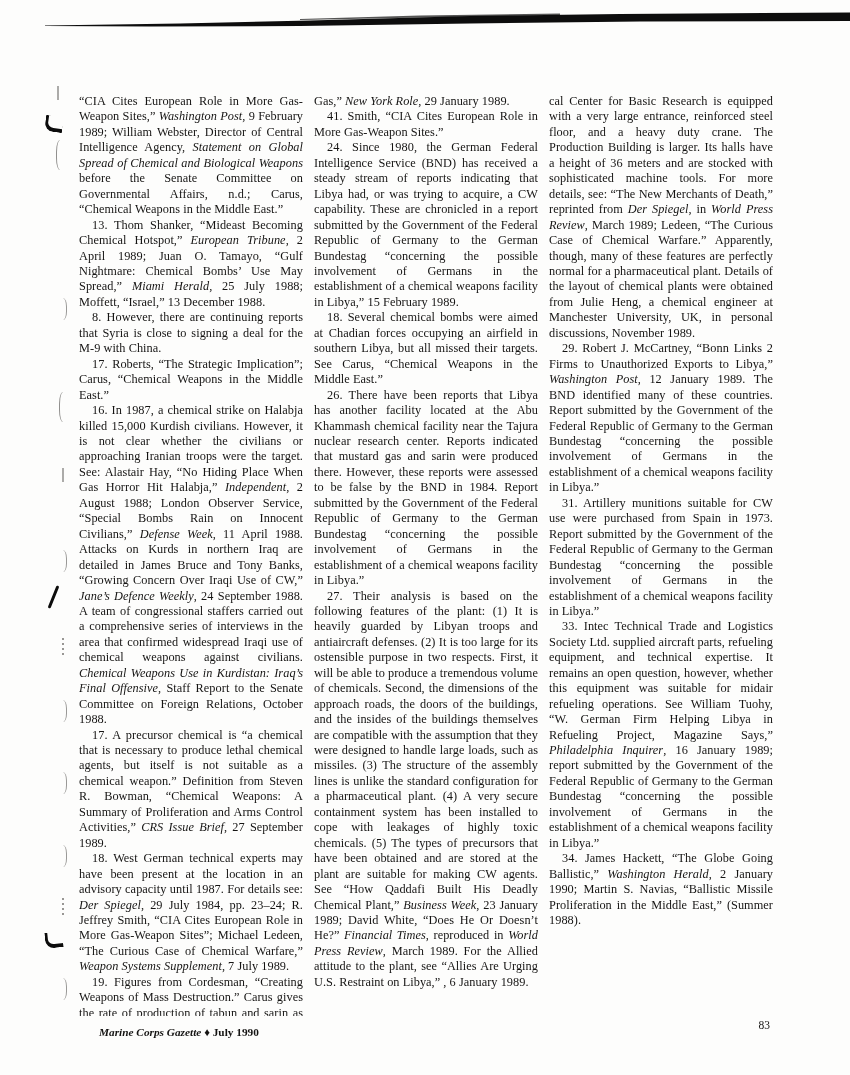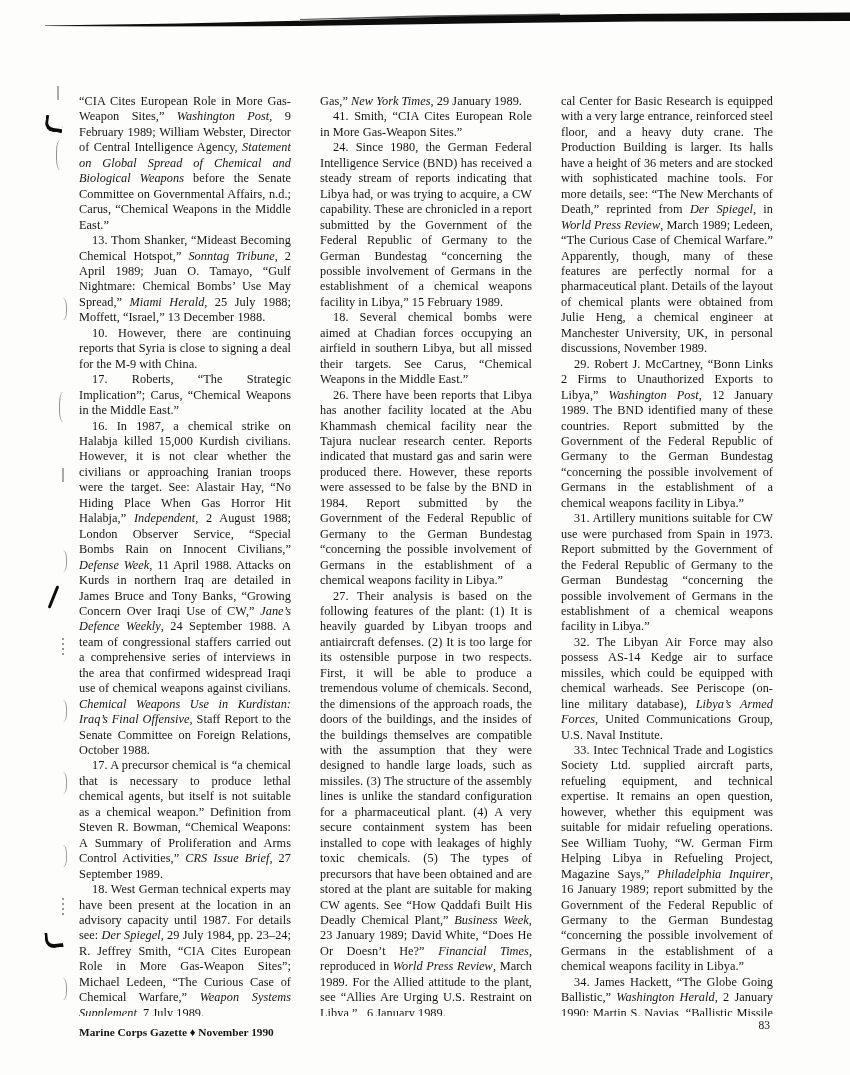--- a/index.html
+++ b/index.html
@@ -16,38 +16,38 @@
   .scan-mark{position:absolute;pointer-events:none;}
   .mk-curve-l{width:7px;height:30px;border-left:1.5px solid #3a3835;border-radius:50%/40%;opacity:.55;}
   .mk-curve-r{width:7px;height:22px;border-right:1.5px solid #3a3835;border-radius:50%/40%;opacity:.5;}
   .mk-tick{width:2px;height:14px;background:#4a4844;opacity:.45;}
   .mk-bold-hook{width:15px;height:12px;border-bottom:4px solid #0c0c0c;border-left:3px solid #0c0c0c;border-bottom-left-radius:9px;transform:rotate(8deg);}
   .mk-bold-slash{width:3px;height:24px;background:#0c0c0c;transform:rotate(22deg);border-radius:2px;}
   .mk-dots{width:2px;height:18px;background:repeating-linear-gradient(#55524e 0 2px,transparent 2px 5px);opacity:.6;}
   
   .columns{
     position:absolute;left:79px;top:94px;width:694px;height:922px;
-    display:flex;gap:29px;
+    display:flex;gap:11px;
   }
   .col{
     width:224px;height:100%;overflow:hidden;
     font-size:12.3px;line-height:15.45px;
     text-align:justify;text-justify:inter-word;
     hyphens:auto;-webkit-hyphens:auto;
     letter-spacing:.05px;
   }
   .col p.note{margin:0;}
   .col p.note.indent{text-indent:13px;}
   .col i{font-style:italic;}
   
   .footer{
     position:absolute;left:79px;top:1026px;
     font-size:11.3px;font-weight:bold;
   }
-  .footer .journal{}
+  .footer .journal{font-style:italic;margin-left:20px;}
   .page-number{
     position:absolute;right:80px;top:1019px;
     font-size:11.5px;
   }
 </style>
 </head>
 <body>
 
 <div class="page">
 
@@ -68,44 +68,43 @@
   <div class="scan-mark mk-curve-r" style="left:59px;top:700px"></div>
   <div class="scan-mark mk-curve-r" style="left:59px;top:772px"></div>
   <div class="scan-mark mk-curve-r" style="left:59px;top:845px"></div>
   <div class="scan-mark mk-dots" style="left:62px;top:898px"></div>
   <div class="scan-mark mk-bold-hook" style="left:45px;top:932px;transform:rotate(-6deg)"></div>
   <div class="scan-mark mk-curve-r" style="left:59px;top:978px"></div>
 
   <div class="columns">
     <div class="col">
         <p class="note">“CIA Cites European Role in More Gas-Weapon Sites,” <i>Washington Post</i>, 9 February 1989; William Webster, Director of Central Intelligence Agency, <i>Statement on Global Spread of Chemical and Biological Weapons</i> before the Senate Committee on Governmental Affairs, n.d.; Carus, “Chemical Weapons in the Middle East.”</p>
-        <p class="note indent">13. Thom Shanker, “Mideast Becoming Chemical Hotspot,” <i>Sonntag Tribune</i>, 2 April 1989; Juan O. Tamayo, “Gulf Nightmare: Chemical Bombs’ Use May Spread,” <i>Miami Herald</i>, 25 July 1988; Moffett, “Israel,” 13 December 1988.</p>
-        <p class="note indent">10. However, there are continuing reports that Syria is close to signing a deal for the M-9 with China.</p>
+        <p class="note indent">13. Thom Shanker, “Mideast Becoming Chemical Hotspot,” <i>European Tribune</i>, 2 April 1989; Juan O. Tamayo, “Gulf Nightmare: Chemical Bombs’ Use May Spread,” <i>Miami Herald</i>, 25 July 1988; Moffett, “Israel,” 13 December 1988.</p>
+        <p class="note indent">8. However, there are continuing reports that Syria is close to signing a deal for the M-9 with China.</p>
         <p class="note indent">17. Roberts, “The Strategic Implication”; Carus, “Chemical Weapons in the Middle East.”</p>
         <p class="note indent">16. In 1987, a chemical strike on Halabja killed 15,000 Kurdish civilians. However, it is not clear whether the civilians or approaching Iranian troops were the target. See: Alastair Hay, “No Hiding Place When Gas Horror Hit Halabja,” <i>Independent</i>, 2 August 1988; London Observer Service, “Special Bombs Rain on Innocent Civilians,” <i>Defense Week</i>, 11 April 1988. Attacks on Kurds in northern Iraq are detailed in James Bruce and Tony Banks, “Growing Concern Over Iraqi Use of CW,” <i>Jane’s Defence Weekly</i>, 24 September 1988. A team of congressional staffers carried out a comprehensive series of interviews in the area that confirmed widespread Iraqi use of chemical weapons against civilians. <i>Chemical Weapons Use in Kurdistan: Iraq’s Final Offensive</i>, Staff Report to the Senate Committee on Foreign Relations, October 1988.</p>
         <p class="note indent">17. A precursor chemical is “a chemical that is necessary to produce lethal chemical agents, but itself is not suitable as a chemical weapon.” Definition from Steven R. Bowman, “Chemical Weapons: A Summary of Proliferation and Arms Control Activities,” <i>CRS Issue Brief</i>, 27 September 1989.</p>
         <p class="note indent">18. West German technical experts may have been present at the location in an advisory capacity until 1987. For details see: <i>Der Spiegel</i>, 29 July 1984, pp. 23–24; R. Jeffrey Smith, “CIA Cites European Role in More Gas-Weapon Sites”; Michael Ledeen, “The Curious Case of Chemical Warfare,” <i>Weapon Systems Supplement</i>, 7 July 1989.</p>
         <p class="note indent">19. Figures from Cordesman, “Creating Weapons of Mass Destruction.” Carus gives the rate of production of tabun and sarin as 50 tons per annum. Carus, “Chemical Weapons Use in the Middle East.”</p>
       </div>
     <div class="col">
-        <p class="note">Gas,” <i>New York Times</i>, 29 January 1989.</p>
+        <p class="note">Gas,” <i>New York Role</i>, 29 January 1989.</p>
         <p class="note indent">41. Smith, “CIA Cites European Role in More Gas-Weapon Sites.”</p>
         <p class="note indent">24. Since 1980, the German Federal Intelligence Service (BND) has received a steady stream of reports indicating that Libya had, or was trying to acquire, a CW capability. These are chronicled in a report submitted by the Government of the Federal Republic of Germany to the German Bundestag “concerning the possible involvement of Germans in the establishment of a chemical weapons facility in Libya,” 15 February 1989.</p>
         <p class="note indent">18. Several chemical bombs were aimed at Chadian forces occupying an airfield in southern Libya, but all missed their targets. See Carus, “Chemical Weapons in the Middle East.”</p>
         <p class="note indent">26. There have been reports that Libya has another facility located at the Abu Khammash chemical facility near the Tajura nuclear research center. Reports indicated that mustard gas and sarin were produced there. However, these reports were assessed to be false by the BND in 1984. Report submitted by the Government of the Federal Republic of Germany to the German Bundestag “concerning the possible involvement of Germans in the establishment of a chemical weapons facility in Libya.”</p>
         <p class="note indent">27. Their analysis is based on the following features of the plant: (1) It is heavily guarded by Libyan troops and antiaircraft defenses. (2) It is too large for its ostensible purpose in two respects. First, it will be able to produce a tremendous volume of chemicals. Second, the dimensions of the approach roads, the doors of the buildings, and the insides of the buildings themselves are compatible with the assumption that they were designed to handle large loads, such as missiles. (3) The structure of the assembly lines is unlike the standard configuration for a pharmaceutical plant. (4) A very secure containment system has been installed to cope with leakages of highly toxic chemicals. (5) The types of precursors that have been obtained and are stored at the plant are suitable for making CW agents. See “How Qaddafi Built His Deadly Chemical Plant,” <i>Business Week</i>, 23 January 1989; David White, “Does He Or Doesn’t He?” <i>Financial Times</i>, reproduced in <i>World Press Review</i>, March 1989. For the Allied attitude to the plant, see “Allies Are Urging U.S. Restraint on Libya,” , 6 January 1989.</p>
       </div>
     <div class="col">
         <p class="note">cal Center for Basic Research is equipped with a very large entrance, reinforced steel floor, and a heavy duty crane. The Production Building is larger. Its halls have a height of 36 meters and are stocked with sophisticated machine tools. For more details, see: “The New Merchants of Death,” reprinted from <i>Der Spiegel</i>, in <i>World Press Review</i>, March 1989; Ledeen, “The Curious Case of Chemical Warfare.” Apparently, though, many of these features are perfectly normal for a pharmaceutical plant. Details of the layout of chemical plants were obtained from Julie Heng, a chemical engineer at Manchester University, UK, in personal discussions, November 1989.</p>
         <p class="note indent">29. Robert J. McCartney, “Bonn Links 2 Firms to Unauthorized Exports to Libya,” <i>Washington Post</i>, 12 January 1989. The BND identified many of these countries. Report submitted by the Government of the Federal Republic of Germany to the German Bundestag “concerning the possible involvement of Germans in the establishment of a chemical weapons facility in Libya.”</p>
         <p class="note indent">31. Artillery munitions suitable for CW use were purchased from Spain in 1973. Report submitted by the Government of the Federal Republic of Germany to the German Bundestag “concerning the possible involvement of Germans in the establishment of a chemical weapons facility in Libya.”</p>
-        <p class="note indent">32. The Libyan Air Force may also possess AS-14 Kedge air to surface missiles, which could be equipped with chemical warheads. See Periscope (on-line military database), <i>Libya’s Armed Forces</i>, United Communications Group, U.S. Naval Institute.</p>
         <p class="note indent">33. Intec Technical Trade and Logistics Society Ltd. supplied aircraft parts, refueling equipment, and technical expertise. It remains an open question, however, whether this equipment was suitable for midair refueling operations. See William Tuohy, “W. German Firm Helping Libya in Refueling Project, Magazine Says,” <i>Philadelphia Inquirer</i>, 16 January 1989; report submitted by the Government of the Federal Republic of Germany to the German Bundestag “concerning the possible involvement of Germans in the establishment of a chemical weapons facility in Libya.”</p>
         <p class="note indent">34. James Hackett, “The Globe Going Ballistic,” <i>Washington Herald</i>, 2 January 1990; Martin S. Navias, “Ballistic Missile Proliferation in the Middle East,”  (Summer 1988).</p>
       </div>
   </div>
 
   <div class="footer">
-    <span class="journal">Marine Corps Gazette</span><span> ♦ November 1990</span>
+    <span class="journal">Marine Corps Gazette</span><span> ♦ July 1990</span>
   </div>
   <div class="page-number">83</div>
 
 </div>
 
 </body></html>

